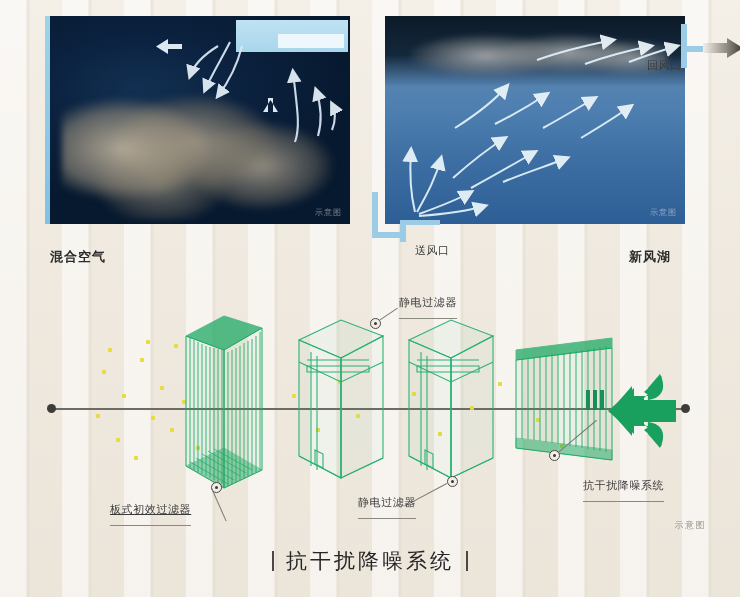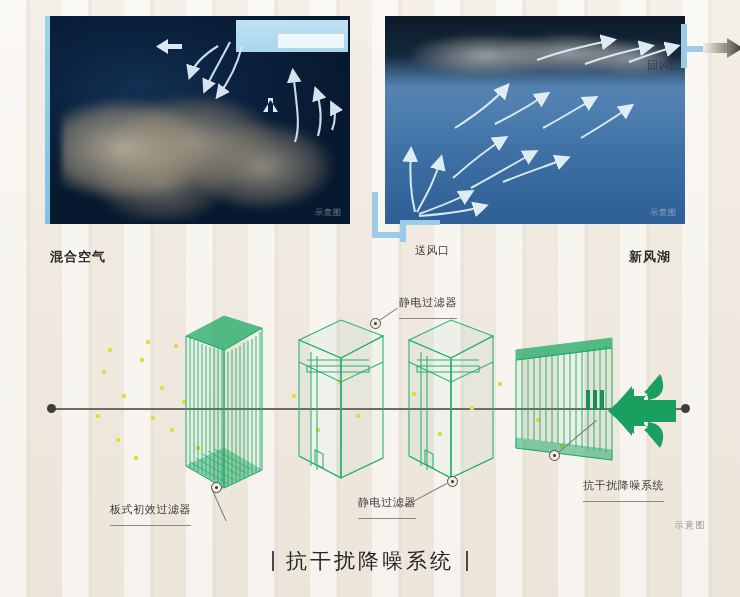--- a/index.html
+++ b/index.html
@@ -397,21 +397,21 @@
     <path d="M58,10 L40,26 L46,30 L28,30 L28,20 L6,45 L28,70 L28,60 L46,60 L40,64 L58,80
              L50,58 L46,64 L40,58 L40,32 L46,26 L50,32 Z" fill="#19a05f"></path>
     <path d="M4,45 L30,22 L30,34 L72,34 L72,56 L30,56 L30,68 Z" fill="#19a05f"></path>
     <path d="M56,8 C62,20 60,32 44,34 L44,22 Z" fill="#19a05f"></path>
     <path d="M56,82 C62,70 60,58 44,56 L44,68 Z" fill="#19a05f"></path>
   </svg>
 
   <div class="callout">
     <div class="cmark" style="left:211px; top:186px;"></div>
     <div class="cline" style="left:212px; top:192px; width:36px; transform:rotate(66deg);"></div>
-    <div class="ctext" style="left:110px; top:206px;">板式初效过滤器</div>
+    <div class="ctext" style="left:110px; top:206px;text-decoration:underline;">板式初效过滤器</div>
   </div>
 
   <div class="callout">
     <div class="cmark" style="left:370px; top:22px;"></div>
     <div class="cline" style="left:379px; top:24px; width:22px; transform:rotate(-34deg);"></div>
     <div class="ctext" style="left:399px; top:-1px;">静电过滤器</div>
   </div>
 
   <div class="callout">
     <div class="cmark" style="left:447px; top:180px;"></div>

